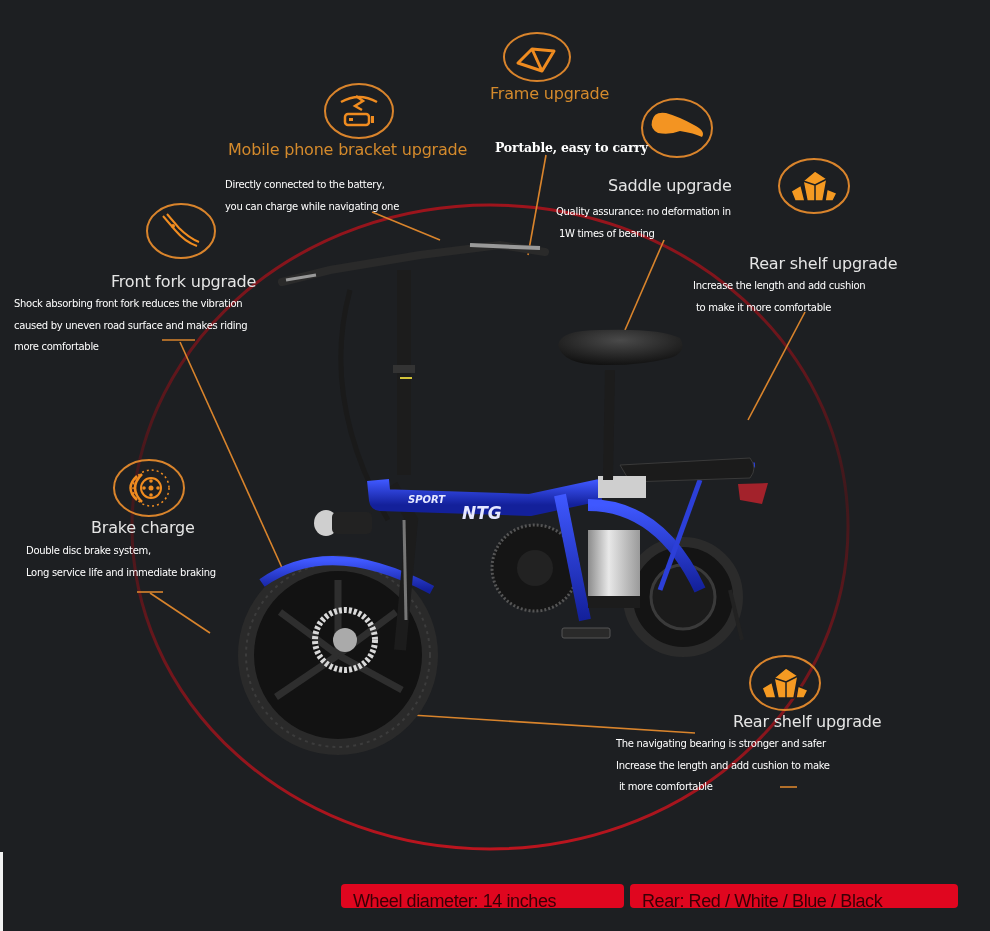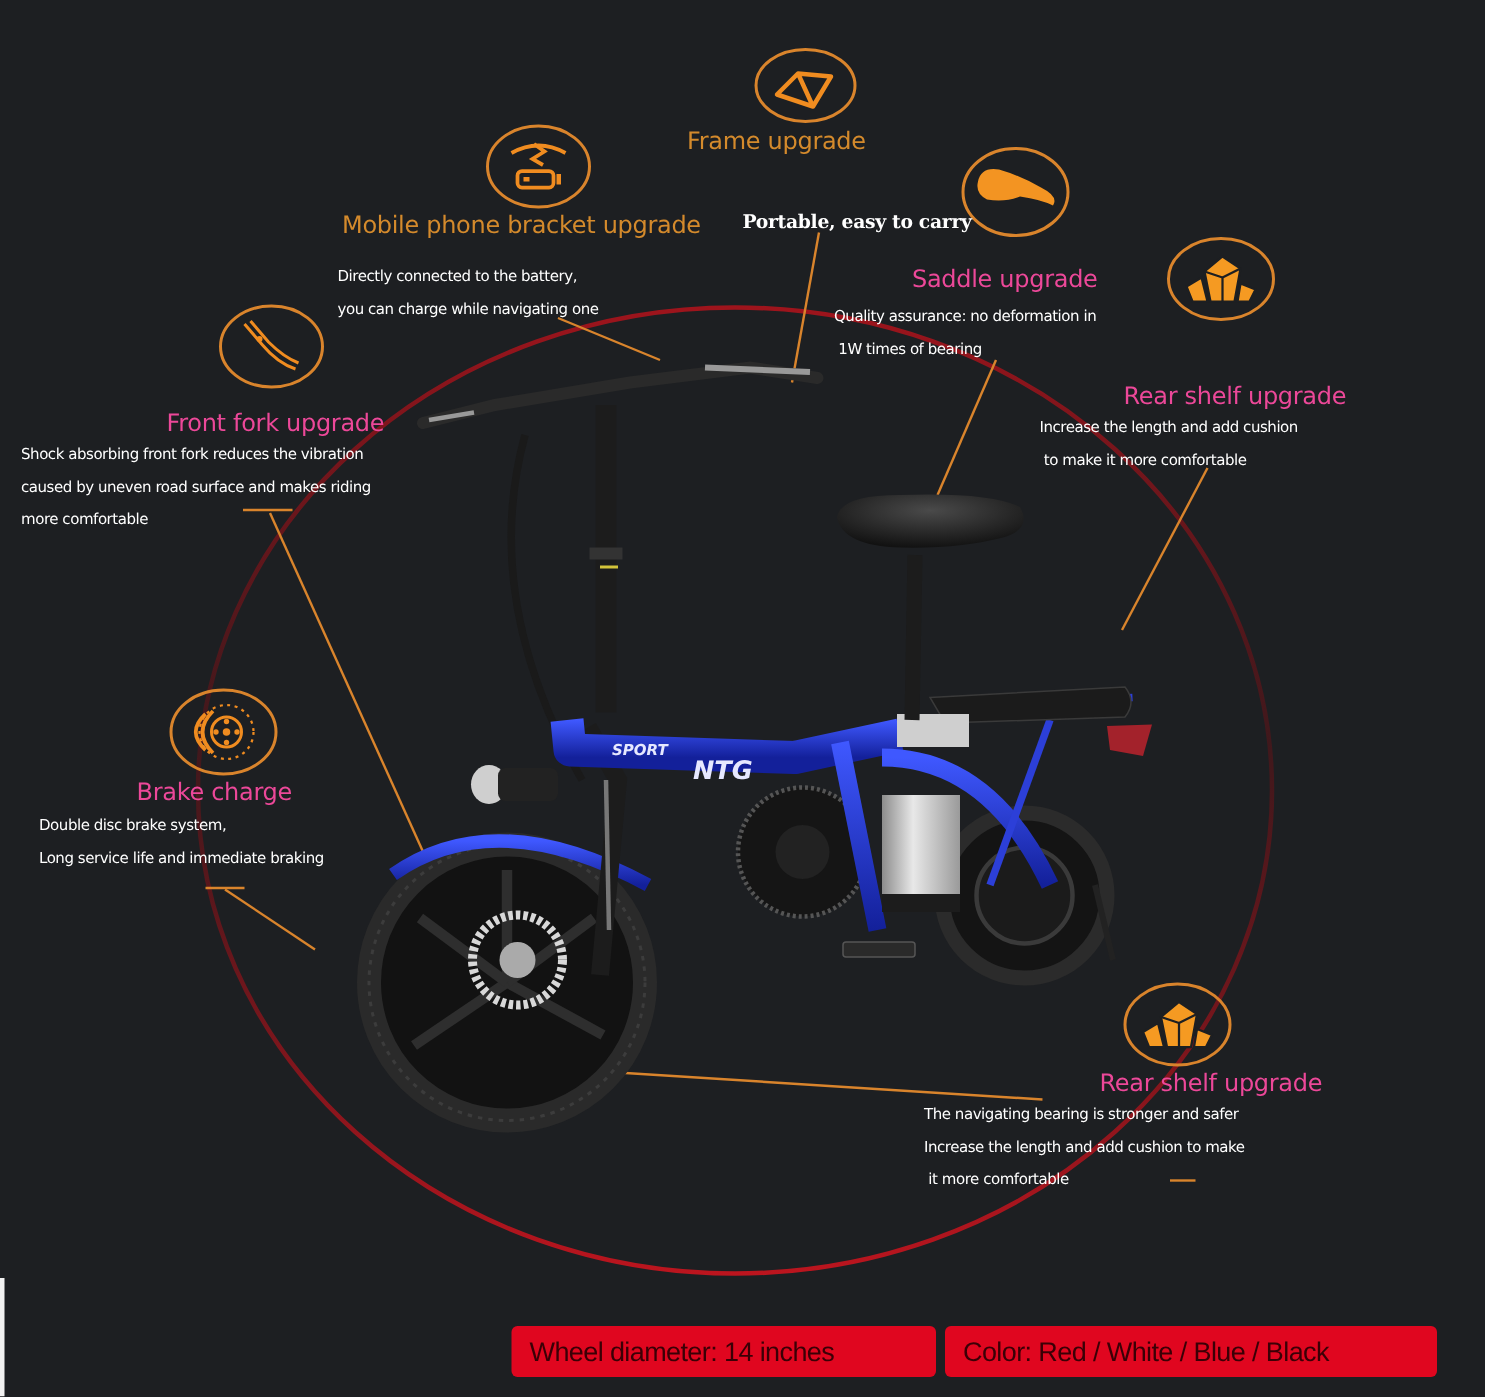--- a/index.html
+++ b/index.html
@@ -8,27 +8,27 @@
     background: #1d1f22; position: relative;
     font-family: "DejaVu Sans", "Liberation Sans", sans-serif;
   }
   .stage { position: absolute; inset: 0; }
   .white-edge { position: absolute; left: 0; top: 852px; width: 3px; height: 79px; background: #f2f2f2; }
   svg.overlay { position: absolute; left: 0; top: 0; }
   .icon-wrap { position: absolute; }
   .title {
     position: absolute; color: #d48a2c; font-size: 16px; white-space: nowrap; letter-spacing: -0.2px;
   }
-  .title.gold { color: #ec4899; text-align: center; }
+  .title.gold { color: #e5e5e5; text-align: center; }
   .desc {
     position: absolute; color: #ffffff; font-size: 10px; line-height: 21.5px; white-space: pre; letter-spacing: -0.3px;
   }
   .desc.small { font-family: "DejaVu Serif", "Liberation Serif", serif; font-size: 12.5px; letter-spacing: -0.2px; font-weight: bold; }
   .spec {
-    position: absolute; top: 884px; height: 34px; background: #e0061f; border-radius: 4px;
+    position: absolute; top: 884px; height: 24px; background: #e0061f; border-radius: 4px;
     color: #3a0006; font-size: 18px; line-height: 34px; padding-left: 12px; box-sizing: border-box;
     font-family: "Liberation Sans Narrow", "Liberation Sans", sans-serif; letter-spacing: -0.4px;
   }
 </style>
 </head>
 <body>
 
 <div class="stage">
 
   <div class="white-edge"></div>
@@ -181,21 +181,21 @@
 
   <svg class="icon-wrap" style="left:748px;top:654px" width="74" height="58" viewBox="0 0 74 58">
     <ellipse cx="37" cy="29" rx="35" ry="27" fill="none" stroke="#d9842c" stroke-width="2"></ellipse>
     <path d="M26 24 L38 14 L50 22 L46 44 L30 44 Z" fill="#f59a22" stroke="#1d1f22" stroke-width="1.5"></path>
     <path d="M38 28 L38 44 M38 28 L26 24 M38 28 L50 22" stroke="#1d1f22" stroke-width="1.5"></path>
     <path d="M14 34 L24 28 L28 44 L18 44 Z" fill="#f59a22" stroke="#1d1f22" stroke-width="1.5"></path>
     <path d="M50 32 L60 36 L56 44 L48 44 Z" fill="#f59a22" stroke="#1d1f22" stroke-width="1.5"></path>
   </svg>
 
   <div>
-    <div class="title" style="left:458px;top:84px">Frame upgrade</div>
+    <div class="title" style="left:490px;top:84px">Frame upgrade</div>
     <div class="desc small" style="left:495px;top:137px">Portable, easy to carry</div>
   </div>
 
   <div>
     <div class="title" style="left:228px;top:140px">Mobile phone bracket upgrade</div>
     <div class="desc" style="left:225px;top:174px">Directly connected to the battery,
 you can charge while navigating one</div>
   </div>
 
   <div>
@@ -224,14 +224,14 @@
   </div>
 
   <div>
     <div class="title gold" style="left:733px;top:712px">Rear shelf upgrade</div>
     <div class="desc" style="left:616px;top:733px">The navigating bearing is stronger and safer
 Increase the length and add cushion to make
  it more comfortable</div>
   </div>
 
   <div class="spec" style="left:341px;width:283px">Wheel diameter: 14 inches</div>
-  <div class="spec" style="left:630px;width:328px">Color: Red / White / Blue / Black</div>
+  <div class="spec" style="left:630px;width:328px">Rear: Red / White / Blue / Black</div>
 </div>
 
 </body></html>

